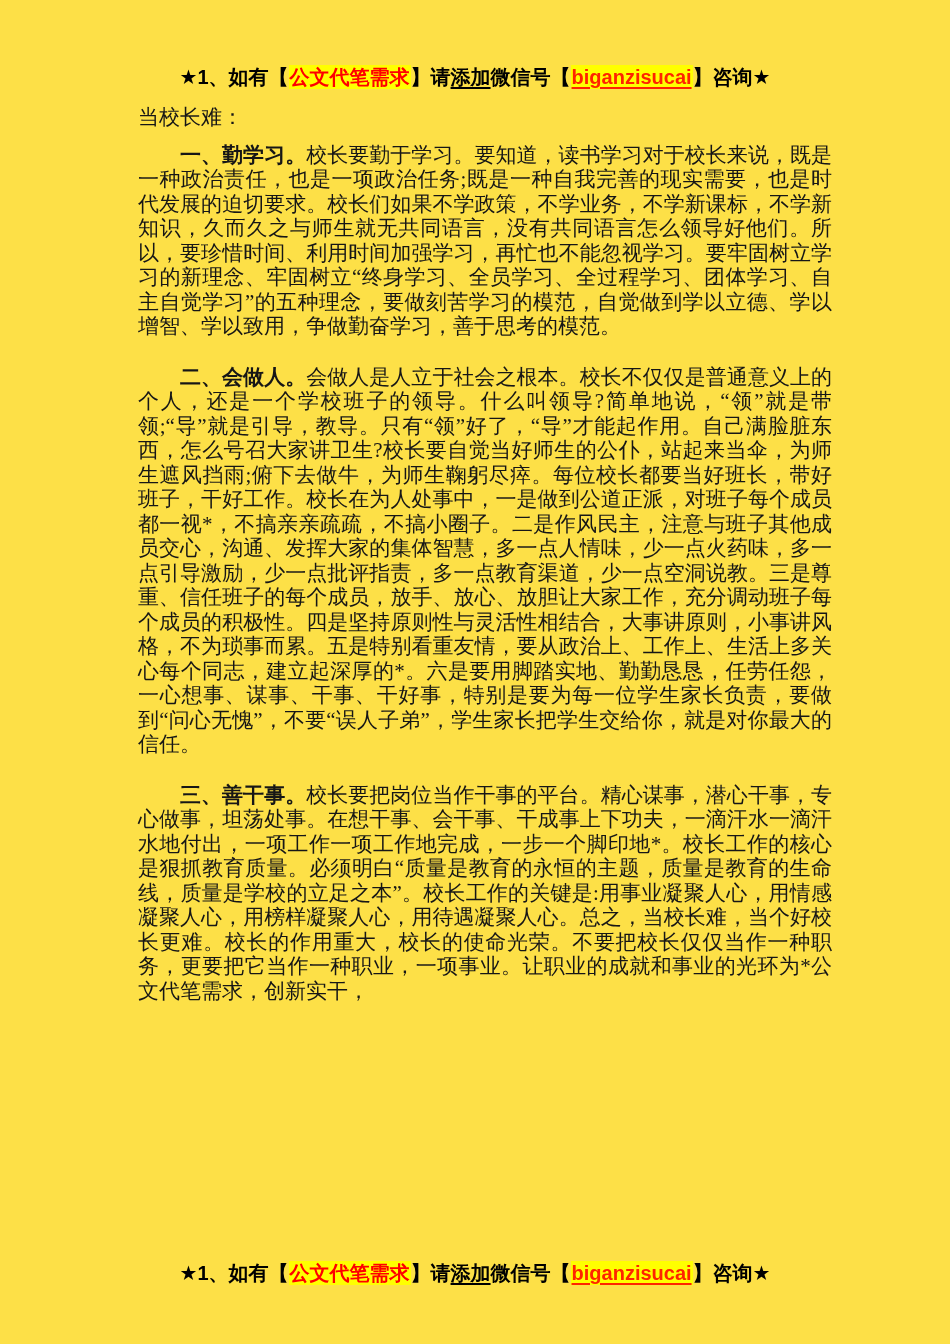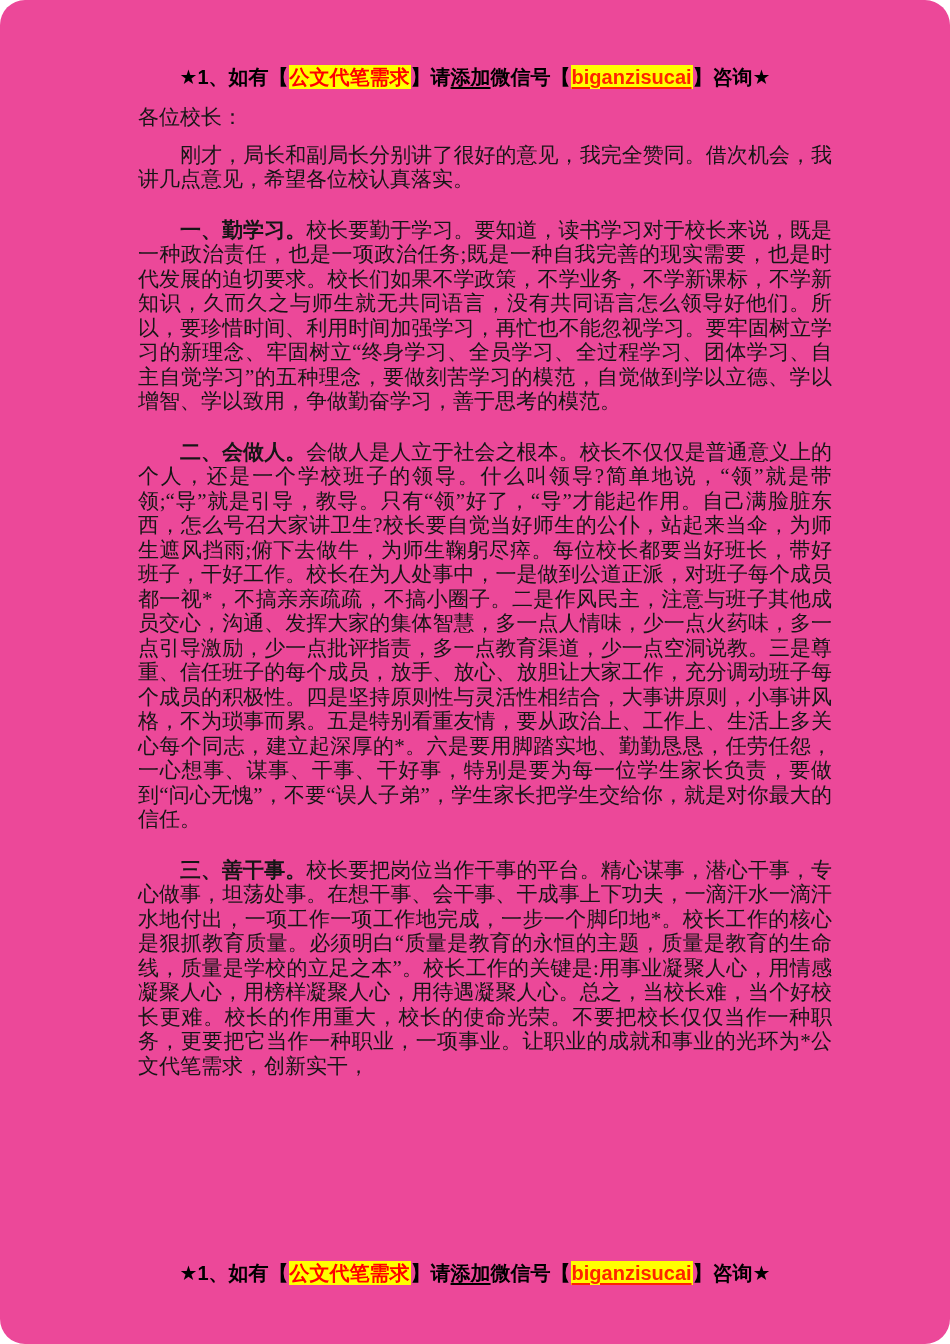--- a/index.html
+++ b/index.html
@@ -6,30 +6,29 @@
     margin: 0;
     padding: 0;
     background: #ffffff;
   }
   .doc {
     position: relative;
     box-sizing: border-box;
     width: 950px;
     height: 1344px;
     margin: 0 auto;
-    background: #ec4899;
+    background: #fde047;
     padding: 62px 118px 0 138px;
     font-family: "Liberation Serif", "DejaVu Serif", serif;
     font-size: 21px;
     line-height: 24.5px;
     color: #161616;
     display: flex;
     flex-direction: column;
     overflow: hidden;
-    border-radius: 25px;
   }
   .promo {
     margin-left: -138px;
     margin-right: -118px;
     text-align: center;
     font-family: "Liberation Sans", "DejaVu Sans", sans-serif;
     font-weight: 700;
     font-size: 20px;
     line-height: 30px;
     color: #000000;
@@ -74,23 +73,22 @@
 <body>
 
 <div class="doc">
 
   <div class="promo">
     <div class="promo-line">
       <span>★1、如有【</span><span class="hl">公文代笔需求</span><span>】请</span><span class="u">添加</span><span>微信号【</span><span class="hl-account">biganzisucai</span><span>】咨询★</span>
     </div>
   </div>
 
-  <div class="salutation">各位校长：</div>
+  <div class="salutation">当校长难：</div>
 
-  <p class="para"><span class="head"></span><span>刚才，局长和副局长分别讲了很好的意见，我完全赞同。借次机会，我讲几点意见，希望各位校认真落实。</span></p>
 
 
   <p class="para"><span class="head">一、勤学习。</span><span>校长要勤于学习。要知道，读书学习对于校长来说，既是一种政治责任，也是一项政治任务;既是一种自我完善的现实需要，也是时代发展的迫切要求。校长们如果不学政策，不学业务，不学新课标，不学新知识，久而久之与师生就无共同语言，没有共同语言怎么领导好他们。所以，要珍惜时间、利用时间加强学习，再忙也不能忽视学习。要牢固树立学习的新理念、牢固树立“终身学习、全员学习、全过程学习、团体学习、自主自觉学习”的五种理念，要做刻苦学习的模范，自觉做到学以立德、学以增智、学以致用，争做勤奋学习，善于思考的模范。</span></p>
 
   <p class="para"><span class="head">二、会做人。</span><span>会做人是人立于社会之根本。校长不仅仅是普通意义上的个人，还是一个学校班子的领导。什么叫领导?简单地说，“领”就是带领;“导”就是引导，教导。只有“领”好了，“导”才能起作用。自己满脸脏东西，怎么号召大家讲卫生?校长要自觉当好师生的公仆，站起来当伞，为师生遮风挡雨;俯下去做牛，为师生鞠躬尽瘁。每位校长都要当好班长，带好班子，干好工作。校长在为人处事中，一是做到公道正派，对班子每个成员都一视*，不搞亲亲疏疏，不搞小圈子。二是作风民主，注意与班子其他成员交心，沟通、发挥大家的集体智慧，多一点人情味，少一点火药味，多一点引导激励，少一点批评指责，多一点教育渠道，少一点空洞说教。三是尊重、信任班子的每个成员，放手、放心、放胆让大家工作，充分调动班子每个成员的积极性。四是坚持原则性与灵活性相结合，大事讲原则，小事讲风格，不为琐事而累。五是特别看重友情，要从政治上、工作上、生活上多关心每个同志，建立起深厚的*。六是要用脚踏实地、勤勤恳恳，任劳任怨，一心想事、谋事、干事、干好事，特别是要为每一位学生家长负责，要做到“问心无愧”，不要“误人子弟”，学生家长把学生交给你，就是对你最大的信任。</span></p>
 
   <p class="para"><span class="head">三、善干事。</span><span>校长要把岗位当作干事的平台。精心谋事，潜心干事，专心做事，坦荡处事。在想干事、会干事、干成事上下功夫，一滴汗水一滴汗水地付出，一项工作一项工作地完成，一步一个脚印地*。校长工作的核心是狠抓教育质量。必须明白“质量是教育的永恒的主题，质量是教育的生命线，质量是学校的立足之本”。校长工作的关键是:用事业凝聚人心，用情感凝聚人心，用榜样凝聚人心，用待遇凝聚人心。总之，当校长难，当个好校长更难。校长的作用重大，校长的使命光荣。不要把校长仅仅当作一种职务，更要把它当作一种职业，一项事业。让职业的成就和事业的光环为*公文代笔需求，创新实干，</span></p>
 
   <div class="promo footer-promo">
     <div class="promo-line">

